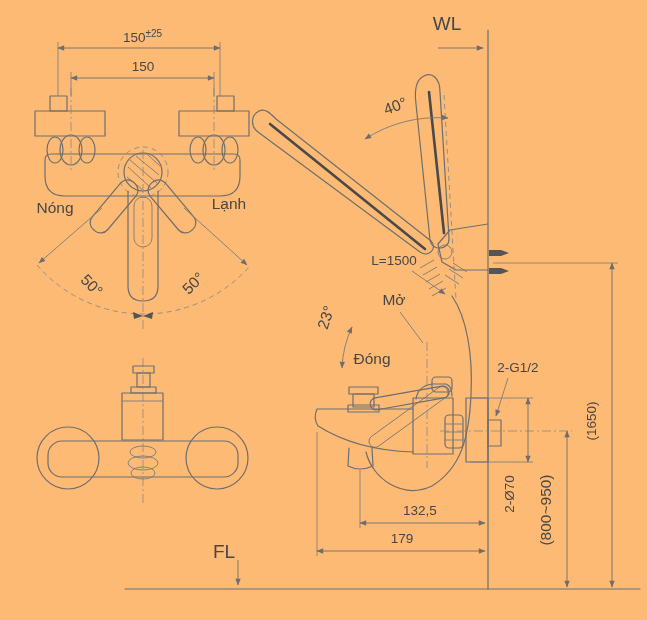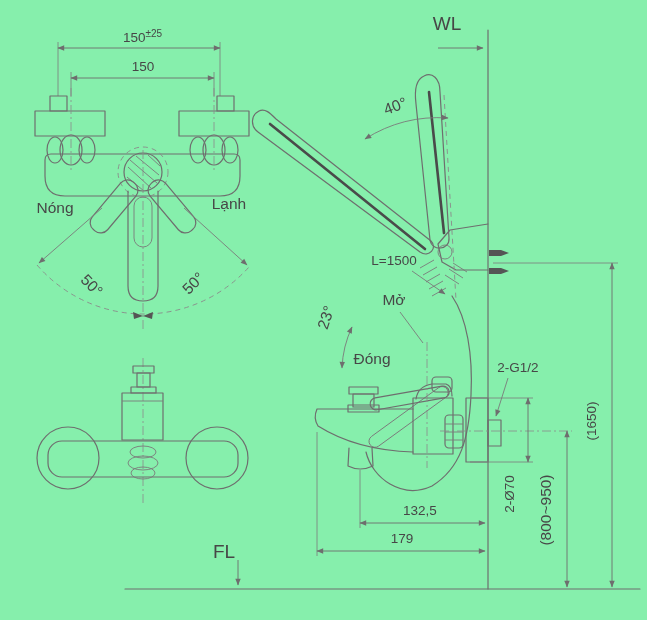--- a/index.html
+++ b/index.html
@@ -1,16 +1,16 @@
 <!DOCTYPE html>
 <html><head>
 <meta charset="utf-8">
 <style>
   html,body{margin:0;padding:0;background:#ffffff;}
-  .stage{position:relative;width:647px;height:620px;background:#86efac;overflow:hidden;
+  .stage{position:relative;width:647px;height:620px;background:#fdba74;overflow:hidden;
          font-family:"Liberation Sans", sans-serif;}
   svg{position:absolute;left:0;top:0;}
   .ln   {stroke:#6e6e6e;stroke-width:1.2;fill:none;stroke-linecap:round;stroke-linejoin:round;}
   .lnth {stroke:#7b7b7b;stroke-width:0.9;fill:none;}
   .dim  {stroke:#6e6e6e;stroke-width:0.9;fill:none;}
   .ext  {stroke:#7b7b7b;stroke-width:0.8;fill:none;}
   .cl   {stroke:#8a8a8a;stroke-width:0.8;fill:none;stroke-dasharray:9 3 2 3;}
   .dsh  {stroke:#8a8a8a;stroke-width:0.9;fill:none;stroke-dasharray:5 4;}
   .dark {stroke:#4a4a4a;stroke-width:2.6;fill:none;stroke-linecap:round;}
   .scr  {fill:#555555;stroke:none;}

